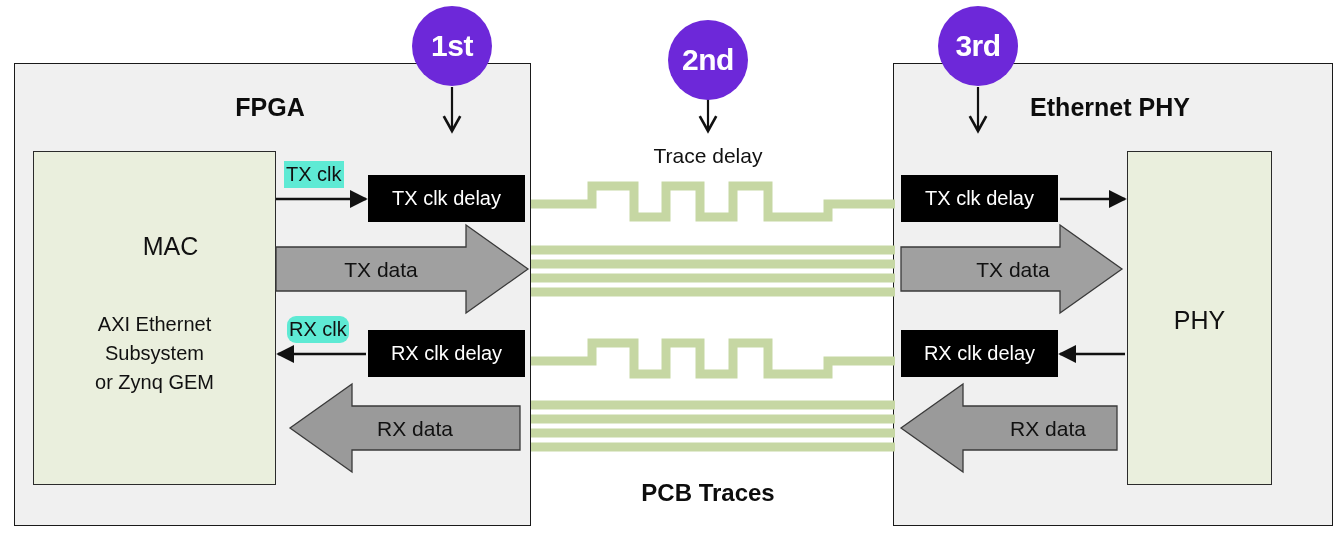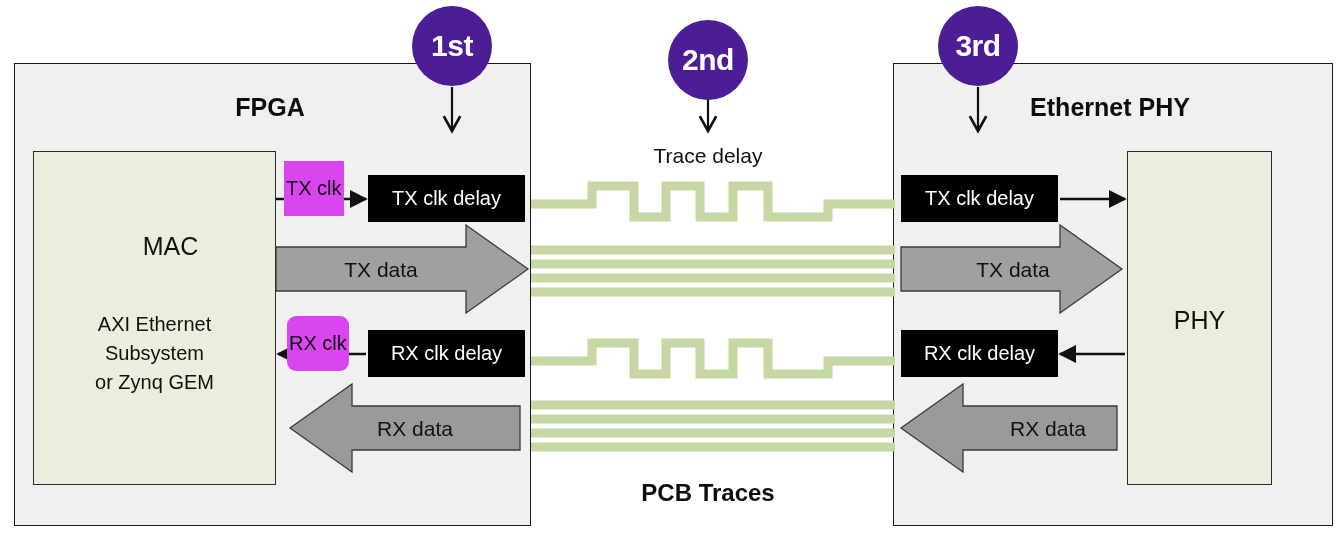--- a/index.html
+++ b/index.html
@@ -58,44 +58,44 @@
     color: #ffffff;
     font-size: 20px;
     display: flex;
     align-items: center;
     justify-content: center;
     box-sizing: border-box;
   }
   .badge {
     position: absolute;
     border-radius: 50%;
-    background: #4c1d95;
+    background: #6d28d9;
     color: #ffffff;
     font-weight: bold;
     font-size: 30px;
     display: flex;
     align-items: center;
     justify-content: center;
     box-sizing: border-box;
     letter-spacing: -0.5px;
   }
   .plain-label {
     position: absolute;
     font-size: 21px;
     color: #111111;
     white-space: nowrap;
     text-align: center;
   }
   .clk-label {
     position: absolute;
     font-size: 20px;
     color: #111111;
-    background: #d946ef;
-    white-space: nowrap;
-    padding: 16px 2px;
+    background: #5eead4;
+    white-space: nowrap;
+    padding: 2px 2px;
     z-index: 6;
   }
   .bold-label {
     position: absolute;
     font-size: 24px;
     font-weight: bold;
     color: #0d0d0d;
     white-space: nowrap;
     text-align: center;
   }

